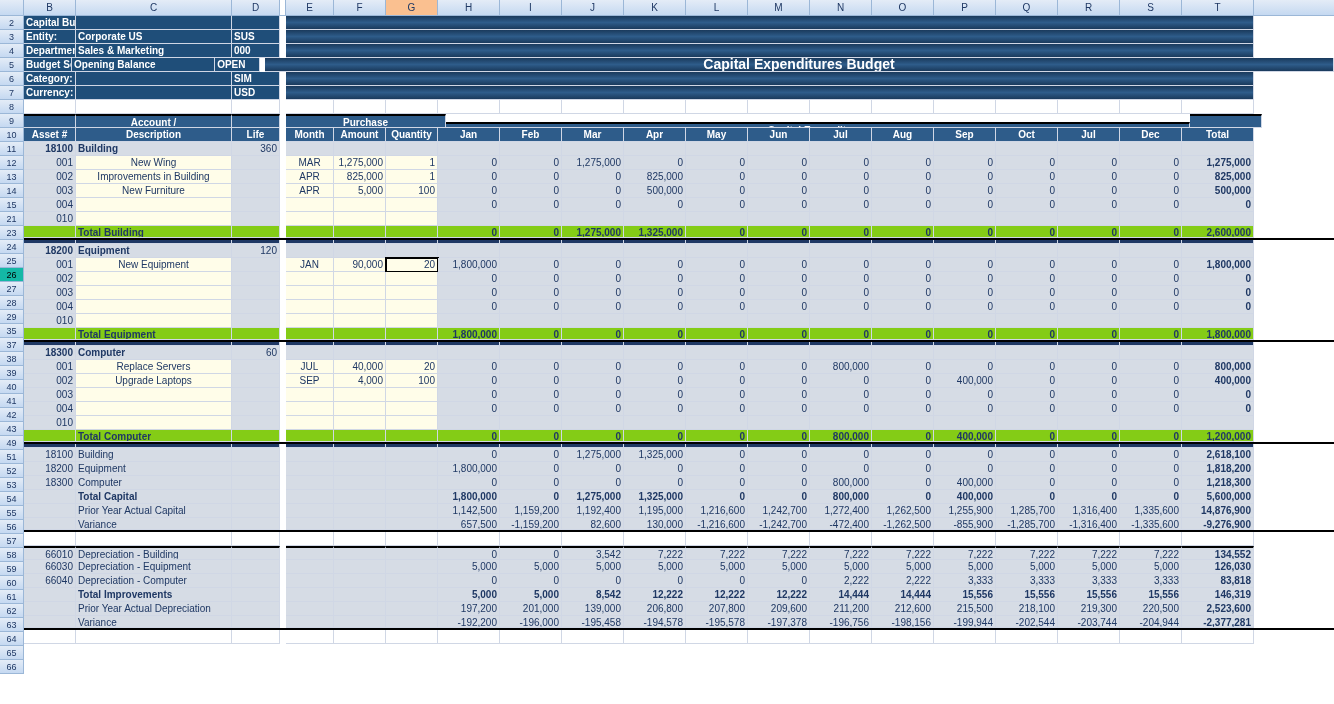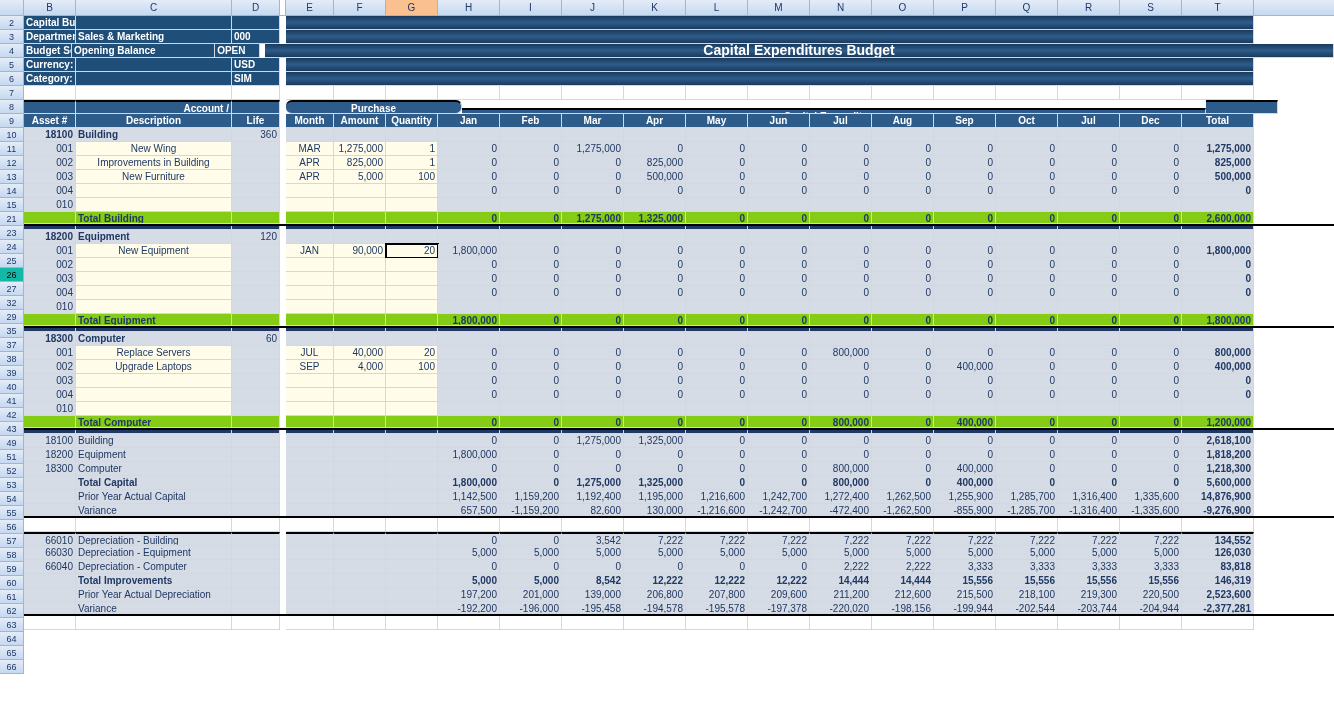--- a/index.html
+++ b/index.html
@@ -74,21 +74,21 @@
       <div>12</div>
       <div>13</div>
       <div>14</div>
       <div>15</div>
       <div>21</div>
       <div>23</div>
       <div>24</div>
       <div>25</div>
       <div class="sel">26</div>
       <div>27</div>
-      <div>32</div>
+      <div>28</div>
       <div>29</div>
       <div>35</div>
       <div>37</div>
       <div>38</div>
       <div>39</div>
       <div>40</div>
       <div>41</div>
       <div>42</div>
       <div>43</div>
       <div>49</div>
@@ -111,48 +111,55 @@
     </div>
   <div class="grid" id="gridbody">
       <div class="row ">
         <div class="c w-B hdr-blue lbl-wh">Capital Budget</div>
         <div class="c w-C hdr-blue val-wh"></div>
         <div class="c w-D hdr-blue lbl-wh"></div>
         <div class="gap"></div>
         <div class="c title-banner" style="width: 968px;"></div>
       </div>
       <div class="row ">
+        <div class="c w-B hdr-blue lbl-wh">Entity:</div>
+        <div class="c w-C hdr-blue val-wh">Corporate US</div>
+        <div class="c w-D hdr-blue lbl-wh">SUS</div>
+        <div class="gap"></div>
+        <div class="c title-banner" style="width: 968px;"></div>
+      </div>
+      <div class="row ">
         <div class="c w-B hdr-blue lbl-wh">Department:</div>
         <div class="c w-C hdr-blue val-wh">Sales &amp; Marketing</div>
         <div class="c w-D hdr-blue lbl-wh">000</div>
         <div class="gap"></div>
         <div class="c title-banner" style="width: 968px;"></div>
       </div>
       <div class="row ">
         <div class="c w-B hdr-blue lbl-wh">Budget Scena</div>
         <div class="c w-C hdr-blue val-wh">Opening Balance</div>
         <div class="c w-D hdr-blue lbl-wh">OPEN</div>
         <div class="gap"></div>
         <div class="c title-banner" style="width: 1168px;">Capital Expenditures Budget</div>
       </div>
       <div class="row ">
+        <div class="c w-B hdr-blue lbl-wh">Category:</div>
+        <div class="c w-C hdr-blue val-wh"></div>
+        <div class="c w-D hdr-blue lbl-wh">SIM</div>
+        <div class="gap"></div>
+        <div class="c title-banner" style="width: 968px;"></div>
+      </div>
+      <div class="row ">
         <div class="c w-B hdr-blue lbl-wh">Currency:</div>
         <div class="c w-C hdr-blue val-wh"></div>
         <div class="c w-D hdr-blue lbl-wh">USD</div>
         <div class="gap"></div>
         <div class="c title-banner" style="width: 968px;"></div>
       </div>
       <div class="row ">
-        <div class="c w-B hdr-blue lbl-wh">Category:</div>
-        <div class="c w-C hdr-blue val-wh"></div>
-        <div class="c w-D hdr-blue lbl-wh">SIM</div>
-        <div class="gap"></div>
-        <div class="c title-banner" style="width: 968px;"></div>
-      </div>
-      <div class="row ">
         <div class="c w-B"></div>
         <div class="c w-C"></div>
         <div class="c w-D"></div>
         <div class="gap"></div>
         <div class="c w-E"></div>
         <div class="c w-F"></div>
         <div class="c w-G"></div>
         <div class="c w-m"></div>
         <div class="c w-m"></div>
         <div class="c w-m"></div>
@@ -162,24 +169,24 @@
         <div class="c w-m"></div>
         <div class="c w-m"></div>
         <div class="c w-m"></div>
         <div class="c w-m"></div>
         <div class="c w-m"></div>
         <div class="c w-m"></div>
         <div class="c w-t"></div>
       </div>
       <div class="row ">
         <div class="c w-B hdr-med thick-t"></div>
-        <div class="c w-C hdr-med thick-t" style="text-align: right;">Account /</div>
+        <div class="c w-C hdr-med thick-t" style="text-align: center;">Account /</div>
         <div class="c w-D hdr-med thick-t"></div>
         <div class="gap"></div>
-        <div class="c hdr-med thick-t" style="width: 176px; border-radius: 6px;">Purchase</div>
+        <div class="c hdr-med thick-t" style="width: 160px;">Purchase</div>
         <div class="c hdr-med thick-t" style="width: 744px; margin-top: 8px;">Capital Expenditures</div>
         <div class="c w-t hdr-med thick-t"></div>
       </div>
       <div class="row ">
         <div class="c w-B hdr-med">Asset #</div>
         <div class="c w-C hdr-med">Description</div>
         <div class="c w-D hdr-med">Life</div>
         <div class="gap"></div>
         <div class="c w-E hdr-med">Month</div>
         <div class="c w-F hdr-med">Amount</div>
@@ -997,21 +1004,21 @@
         <div class="gap"></div>
         <div class="c w-E bg-lt"></div>
         <div class="c w-F bg-lt"></div>
         <div class="c w-G bg-lt"></div>
         <div class="c w-m bg-lt navy r">-192,200</div>
         <div class="c w-m bg-lt navy r">-196,000</div>
         <div class="c w-m bg-lt navy r">-195,458</div>
         <div class="c w-m bg-lt navy r">-194,578</div>
         <div class="c w-m bg-lt navy r">-195,578</div>
         <div class="c w-m bg-lt navy r">-197,378</div>
-        <div class="c w-m bg-lt navy r">-220,020</div>
+        <div class="c w-m bg-lt navy r">-196,756</div>
         <div class="c w-m bg-lt navy r">-198,156</div>
         <div class="c w-m bg-lt navy r">-199,944</div>
         <div class="c w-m bg-lt navy r">-202,544</div>
         <div class="c w-m bg-lt navy r">-203,744</div>
         <div class="c w-m bg-lt navy r">-204,944</div>
         <div class="c w-t bg-lt navyb r">-2,377,281</div>
       </div>
       <div class="row ">
         <div class="c w-B"></div>
         <div class="c w-C"></div>

